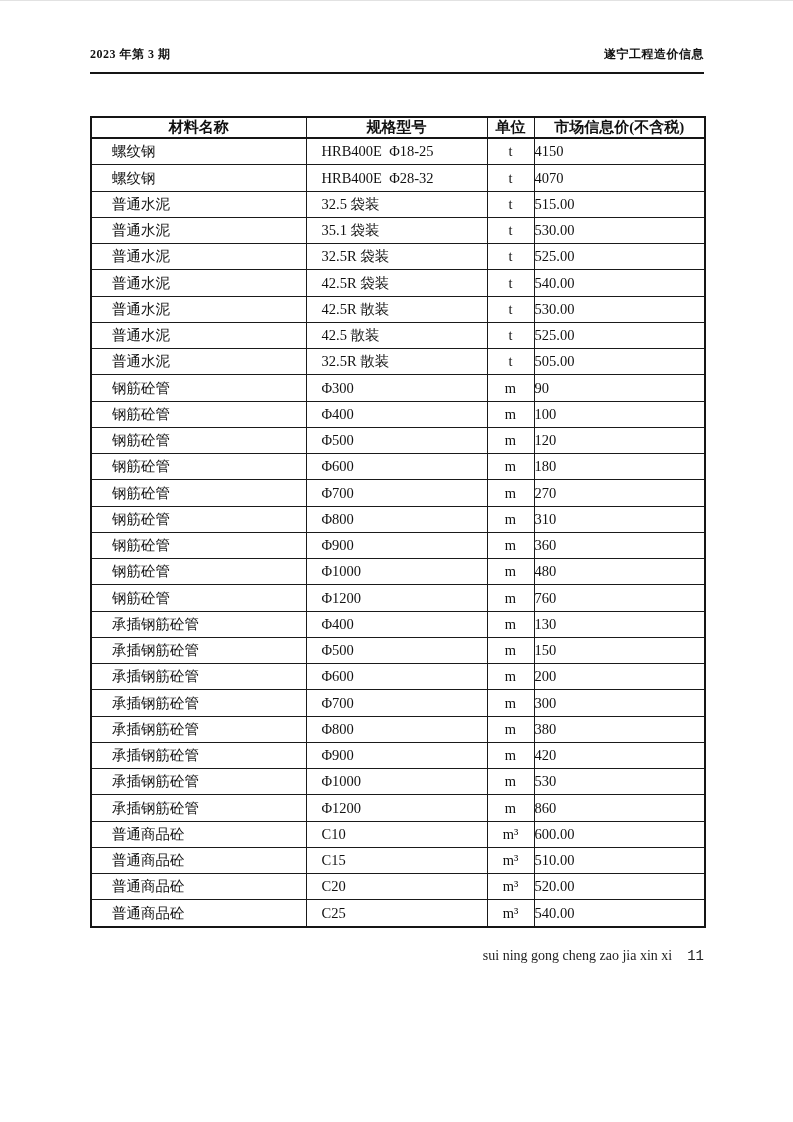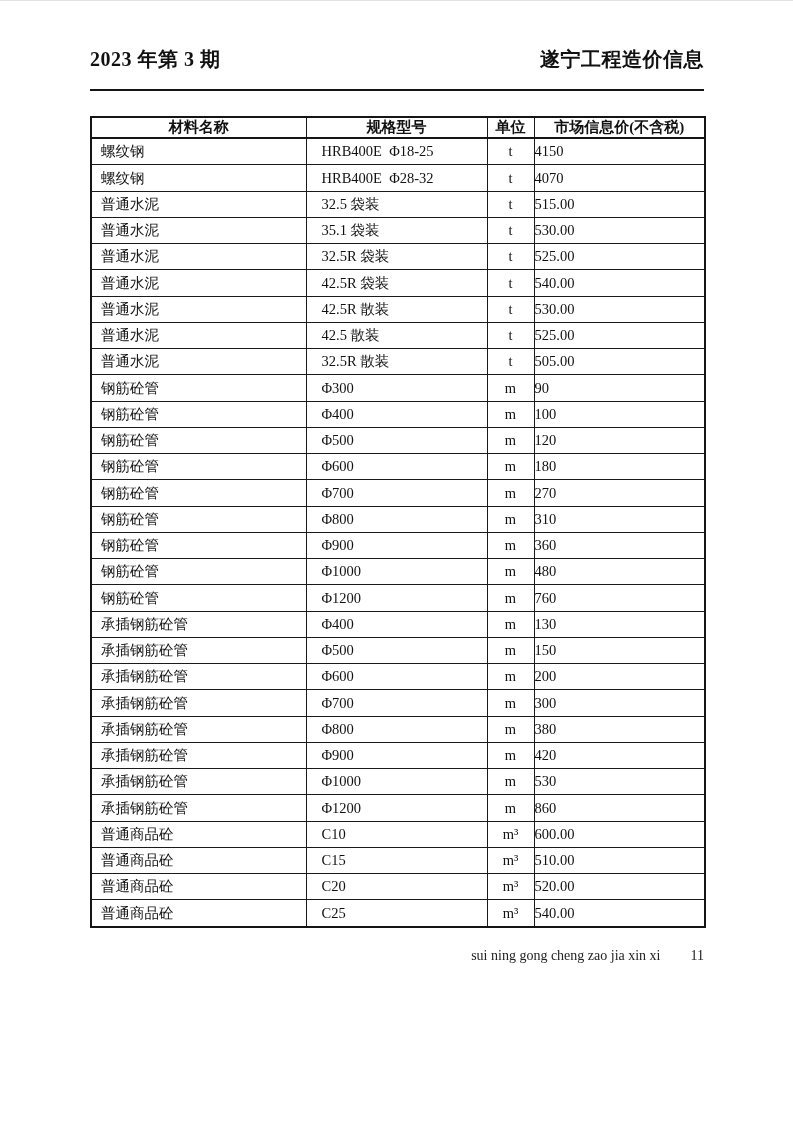--- a/index.html
+++ b/index.html
@@ -24,22 +24,22 @@
   
   .running-head {
     position: absolute;
     top: 46px;
     left: 90px;
     width: 614px;
     display: flex;
     justify-content: space-between;
     align-items: flex-end;
     border-bottom: 2px solid #151515;
-    padding-bottom: 16px;
-    font-size: 20px;
+    padding-bottom: 9px;
+    font-size: 12px;
     font-weight: bold;
     letter-spacing: 0.5px;
   }
   
   .price-table {
     position: absolute;
     top: 116px;
     left: 90px;
     width: 614px;
     height: 812px;
@@ -56,36 +56,37 @@
   }
   .price-table {
     border: 2px solid #151515;
   }
   .price-table th {
     font-weight: bold;
     font-size: 15px;
     text-align: center;
     border-bottom: 2px solid #151515;
   }
-  td.material { text-align: left; padding-left: 9px; }
+  td.material { text-align: left; padding-left: 20px; }
   td.spec     { text-align: left; padding-left: 15px; }
   td.unit     { text-align: center; }
   td.price    { text-align: left; }
   
   .page-footer {
     position: absolute;
     top: 948px;
     left: 90px;
     width: 614px;
     text-align: right;
     font-size: 14px;
     color: #222222;
   }
   .page-footer .folio {
-    margin-left: 30px;
+    margin-left: 15px;
+    font-family: Liberation Mono, monospace;
   }
 </style>
 </head>
 <body>
 
 <div class="scan-edge-top"></div>
 
 <div class="running-head">
   <span>2023 年第 3 期</span>
   <span>遂宁工程造价信息</span>

